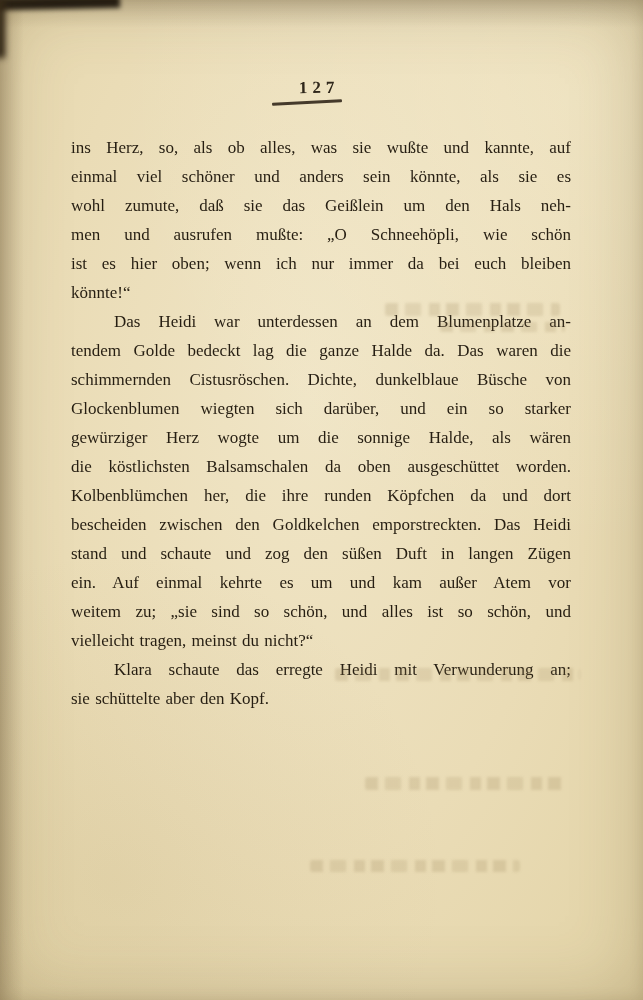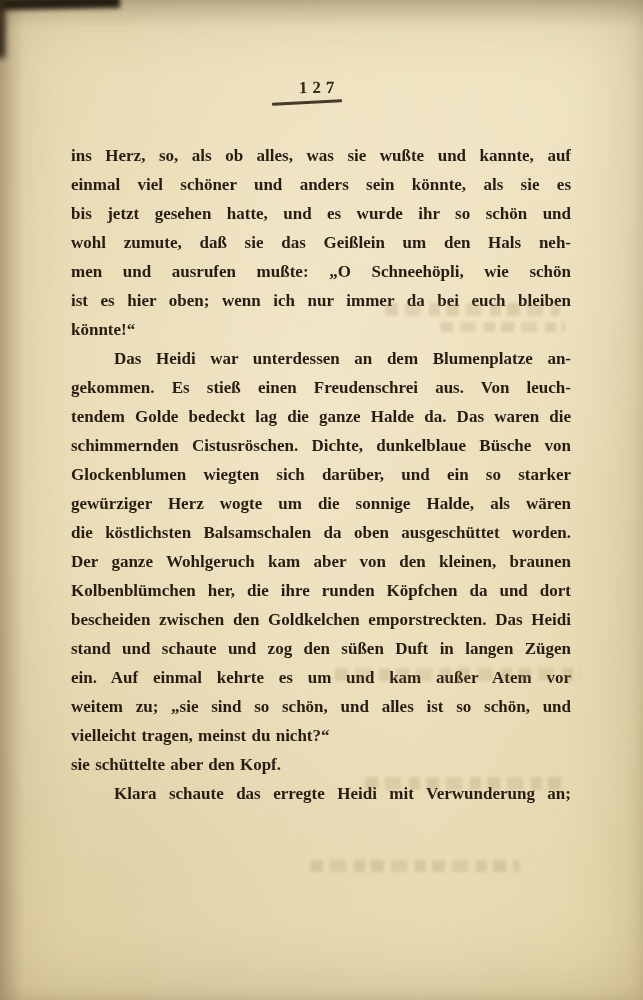--- a/index.html
+++ b/index.html
@@ -62,25 +62,25 @@
   .page-number-rule {
     position: absolute; top: 101px; left: 272px;
     width: 70px; height: 2.5px;
     background: #453a2b;
     border-radius: 1px;
     transform: rotate(-3deg);
   }
   
   .text-block {
     position: absolute;
-    left: 71px; top: 141px;
+    left: 71px; top: 133px;
     width: 500px;
     color: #261e12;
     font-size: 17px;
-    font-weight: 700;
+    font-weight: 400;
     line-height: 29px;
     text-rendering: optimizeLegibility;
   }
   .line {
     height: 29px;
     overflow: hidden;
     text-align: justify;
     text-align-last: justify;
     word-spacing: 1px;
   }
@@ -112,41 +112,38 @@
 <div class="page">
 
   <div class="page-header">
     <span class="page-number">127</span>
   </div>
   <div class="page-number-rule"></div>
 
   <div class="text-block">
       <div class="line">ins Herz, so, als ob alles, was sie wußte und kannte, auf</div>
       <div class="line">einmal viel schöner und anders sein könnte, als sie es</div>
-      <div class="line">bis jetzt gesehen hatte, und es wurde ihr so schön und</div>
       <div class="line">wohl zumute, daß sie das Geißlein um den Hals neh-</div>
       <div class="line">men und ausrufen mußte: „O Schneehöpli, wie schön</div>
       <div class="line">ist es hier oben; wenn ich nur immer da bei euch bleiben</div>
       <div class="line last">könnte!“</div>
       <div class="line indent">Das Heidi war unterdessen an dem Blumenplatze an-</div>
-      <div class="line">gekommen. Es stieß einen Freudenschrei aus. Von leuch-</div>
       <div class="line">tendem Golde bedeckt lag die ganze Halde da. Das waren die</div>
       <div class="line">schimmernden Cistusröschen. Dichte, dunkelblaue Büsche von</div>
       <div class="line">Glockenblumen wiegten sich darüber, und ein so starker</div>
       <div class="line">gewürziger Herz wogte um die sonnige Halde, als wären</div>
       <div class="line">die köstlichsten Balsamschalen da oben ausgeschüttet worden.</div>
-      <div class="line">Der ganze Wohlgeruch kam aber von den kleinen, braunen</div>
       <div class="line">Kolbenblümchen her, die ihre runden Köpfchen da und dort</div>
       <div class="line">bescheiden zwischen den Goldkelchen emporstreckten. Das Heidi</div>
       <div class="line">stand und schaute und zog den süßen Duft in langen Zügen</div>
       <div class="line">ein. Auf einmal kehrte es um und kam außer Atem vor</div>
       <div class="line">weitem zu; „sie sind so schön, und alles ist so schön, und</div>
       <div class="line last">vielleicht tragen, meinst du nicht?“</div>
+      <div class="line indent">Klara schaute das erregte Heidi mit Verwunderung an;</div>
       <div class="line last">sie schüttelte aber den Kopf.</div>
-      <div class="line indent">Klara schaute das erregte Heidi mit Verwunderung an;</div>
     </div>
 
   <div class="ghost" style="left:385px; top:303px; width:175px; height:13px;"></div>
   <div class="ghost" style="left:440px; top:322px; width:125px; height:10px;"></div>
   <div class="ghost" style="left:335px; top:668px; width:245px; height:13px;"></div>
   <div class="ghost" style="left:365px; top:777px; width:200px; height:13px;"></div>
   <div class="ghost" style="left:310px; top:860px; width:210px; height:12px;"></div>
 
   <div class="shade-top"></div>
   <div class="shade-left"></div>

